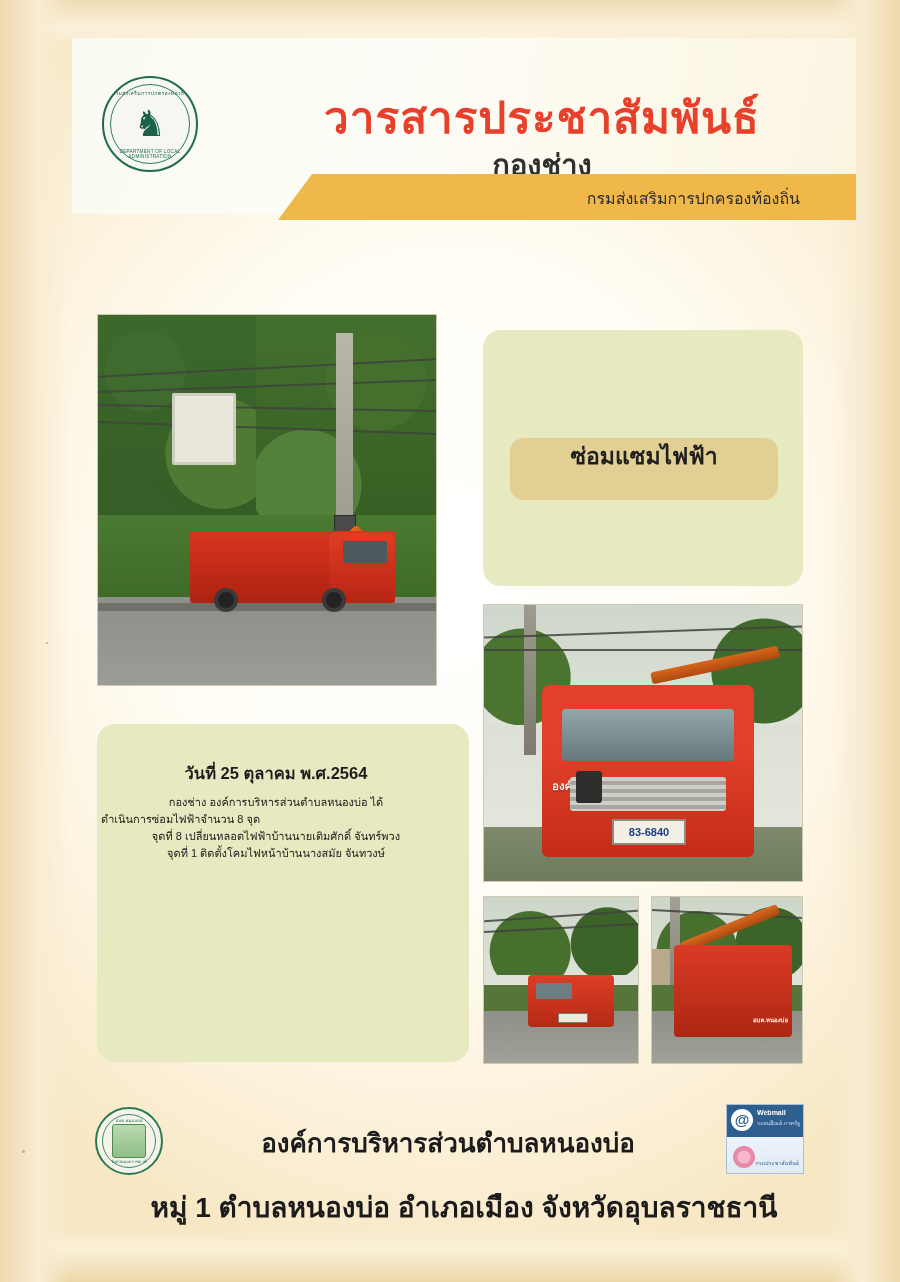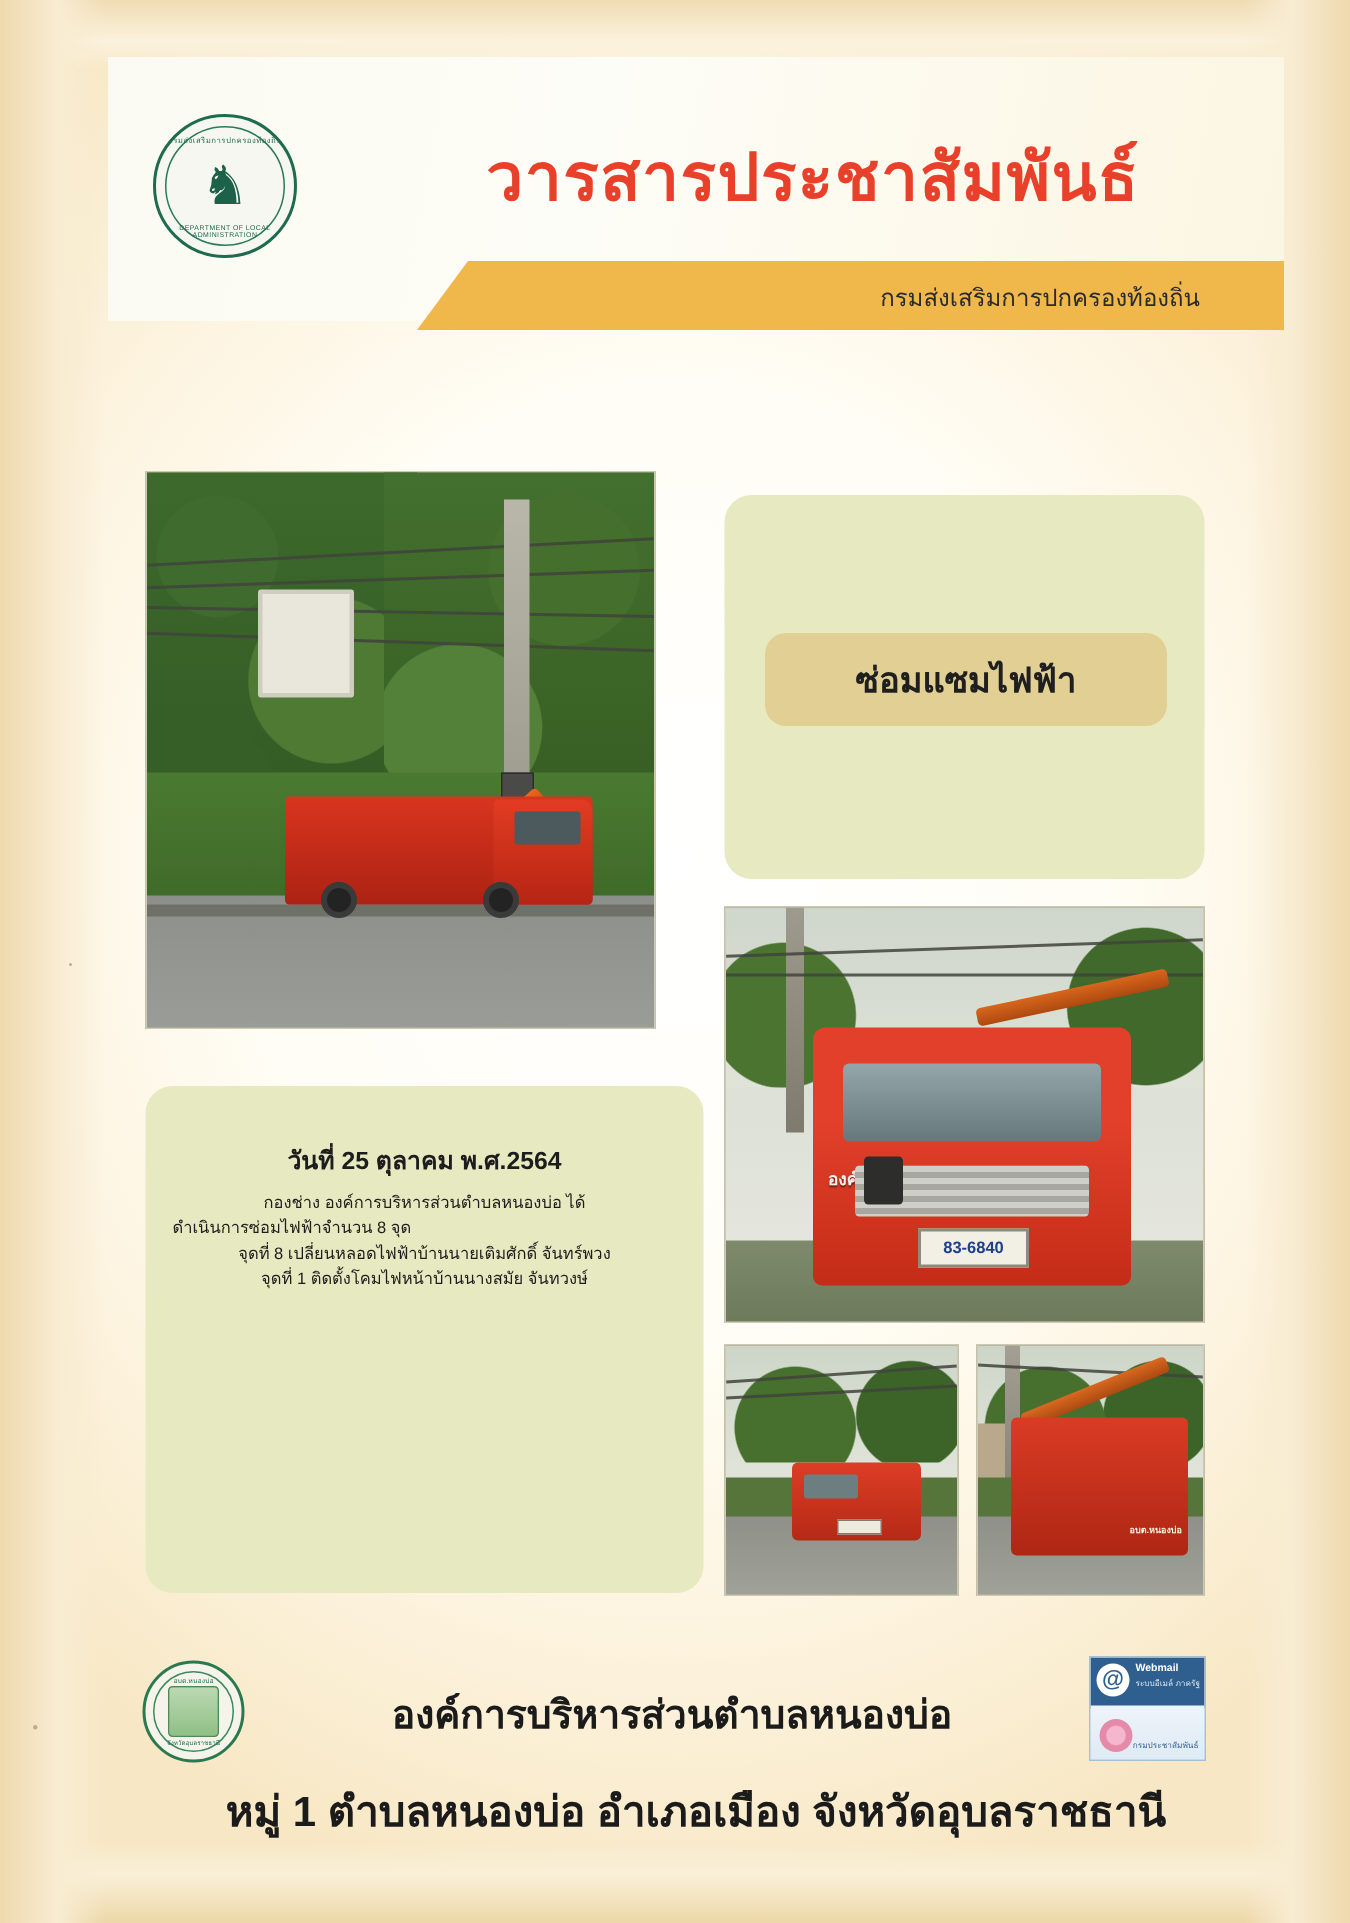--- a/index.html
+++ b/index.html
@@ -308,43 +308,42 @@
     left: 483px;
     top: 330px;
     width: 320px;
     height: 256px;
     background: #e7e9c0;
     border-radius: 18px;
   }
   .topic-pill {
     position: absolute;
     left: 510px;
-    top: 422px;
+    top: 438px;
     width: 268px;
     height: 62px;
     background: #e2cf94;
     border-radius: 14px;
     display: flex;
-    align-items: center;
     justify-content: center;
     font-size: 23px;
     font-weight: bold;
     color: #1f1f1f;
   }
 
   
   .text-panel {
     position: absolute;
     left: 97px;
     top: 724px;
     width: 372px;
     height: 338px;
     background: #e7e9c0;
     border-radius: 18px;
-    padding: 36px 18px 0 18px;
+    padding: 36px 18px 0 4px;
     box-sizing: border-box;
   }
   .text-date {
     text-align: center;
     font-size: 16.5px;
     font-weight: bold;
     color: #1d1d1d;
     margin-bottom: 8px;
   }
   .text-line {
@@ -467,20 +466,21 @@
 
   <div class="header">
     <div class="header-inner">
       <div class="logo-seal">
         <div class="ring"></div>
         <div class="seal-txt-top">กรมส่งเสริมการปกครองท้องถิ่น</div>
         <div class="horse">♞</div>
         <div class="seal-txt-bot">DEPARTMENT OF LOCAL ADMINISTRATION</div>
       </div>
       <div class="title-main">วารสารประชาสัมพันธ์</div>
+      <div class="title-sub">กองช่าง</div>
     </div>
   </div>
   <div class="header-band">
     <span>กรมส่งเสริมการปกครองท้องถิ่น</span>
   </div>
 
   <div class="photo photo-main">
     <div class="sky"></div>
     <div class="foliage-l"></div>
     <div class="foliage-r"></div>

